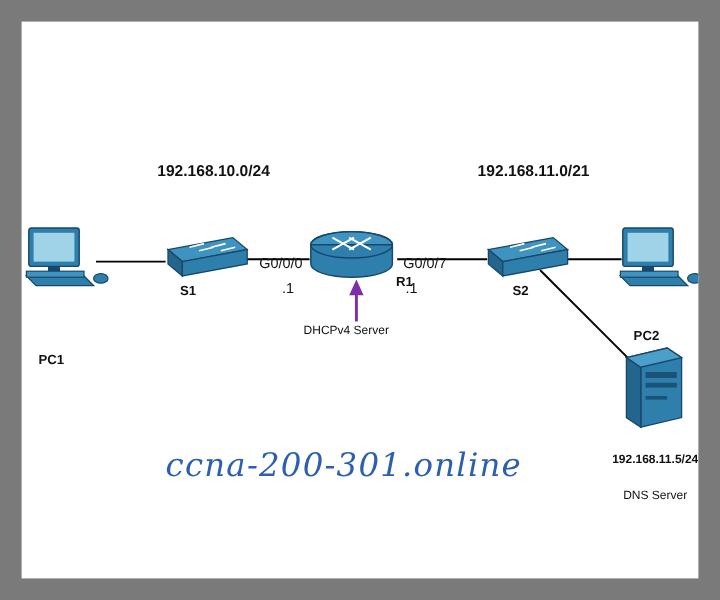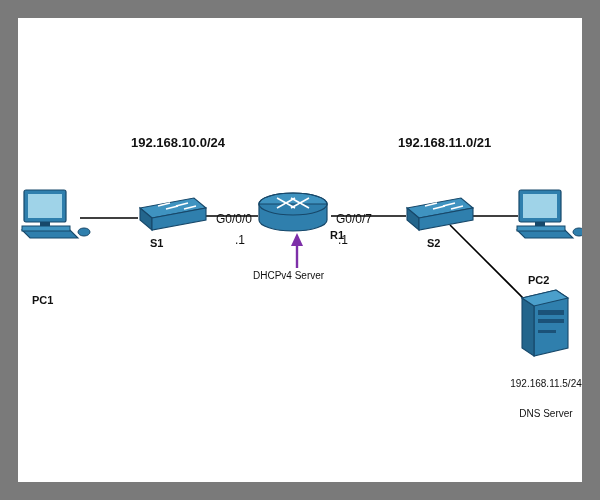--- a/index.html
+++ b/index.html
@@ -151,31 +151,32 @@
 
     <svg width="58" height="76" style="left:498px; top:268px;">
       <path d="M6 12 L40 4 L52 12 L52 62 L18 70 L18 20 Z" fill="#2f7fad" stroke="#17486a" stroke-width="1.1"></path>
       <path d="M6 12 L18 20 L18 70 L6 62 Z" fill="#23658c" stroke="#17486a" stroke-width="1.1"></path>
       <path d="M6 12 L40 4 L52 12 L18 20 Z" fill="#4b9fcb" stroke="#17486a" stroke-width="1.1"></path>
       <rect x="22" y="24" width="26" height="5" fill="#1b5278"></rect>
       <rect x="22" y="33" width="26" height="4" fill="#1b5278"></rect>
       <rect x="22" y="44" width="18" height="3" fill="#1b5278"></rect>
     </svg>
     <div class="lbl srv-lbl" style="left:489px; top:345px; width:78px;margin-top:45px;">DNS Server</div>
-    <div class="lbl srv-lbl" style="left:477px; top:360px; width:102px;">192.168.11.5/24</div>
+    <div class="lbl srv-lbl" style="left:477px; top:360px; width:102px;font-weight:bold;">192.168.11.5/24</div>
 
     <div class="lbl net-lbl" style="left:113px; top:117px;">192.168.10.0/24</div>
     <div class="lbl net-lbl" style="left:380px; top:117px;">192.168.11.0/21</div>
 
     <div class="lbl iface-lbl" style="left:198px; top:194px;">G0/0/0</div>
     <div class="lbl iface-lbl" style="left:217px; top:215px;">.1</div>
     <div class="lbl iface-lbl" style="left:318px; top:194px;">G0/0/7</div>
     <div class="lbl iface-lbl" style="left:320px; top:215px;">.1</div>
 
     <svg width="30" height="40" style="left:264px; top:212px;">
       <line x1="15" y1="38" x2="15" y2="12" stroke="#7d2fa8" stroke-width="2.4"></line>
       <path d="M15 3 L21 16 L9 16 Z" fill="#7d2fa8"></path>
     </svg>
     <div class="lbl bold" style="left:235px; top:252px; font-size:10px;">DHCPv4 Server</div>
 
+    <div id="watermark">ccna-200-301.online</div>
 
   </div>
 </div>
 
 </body></html>

